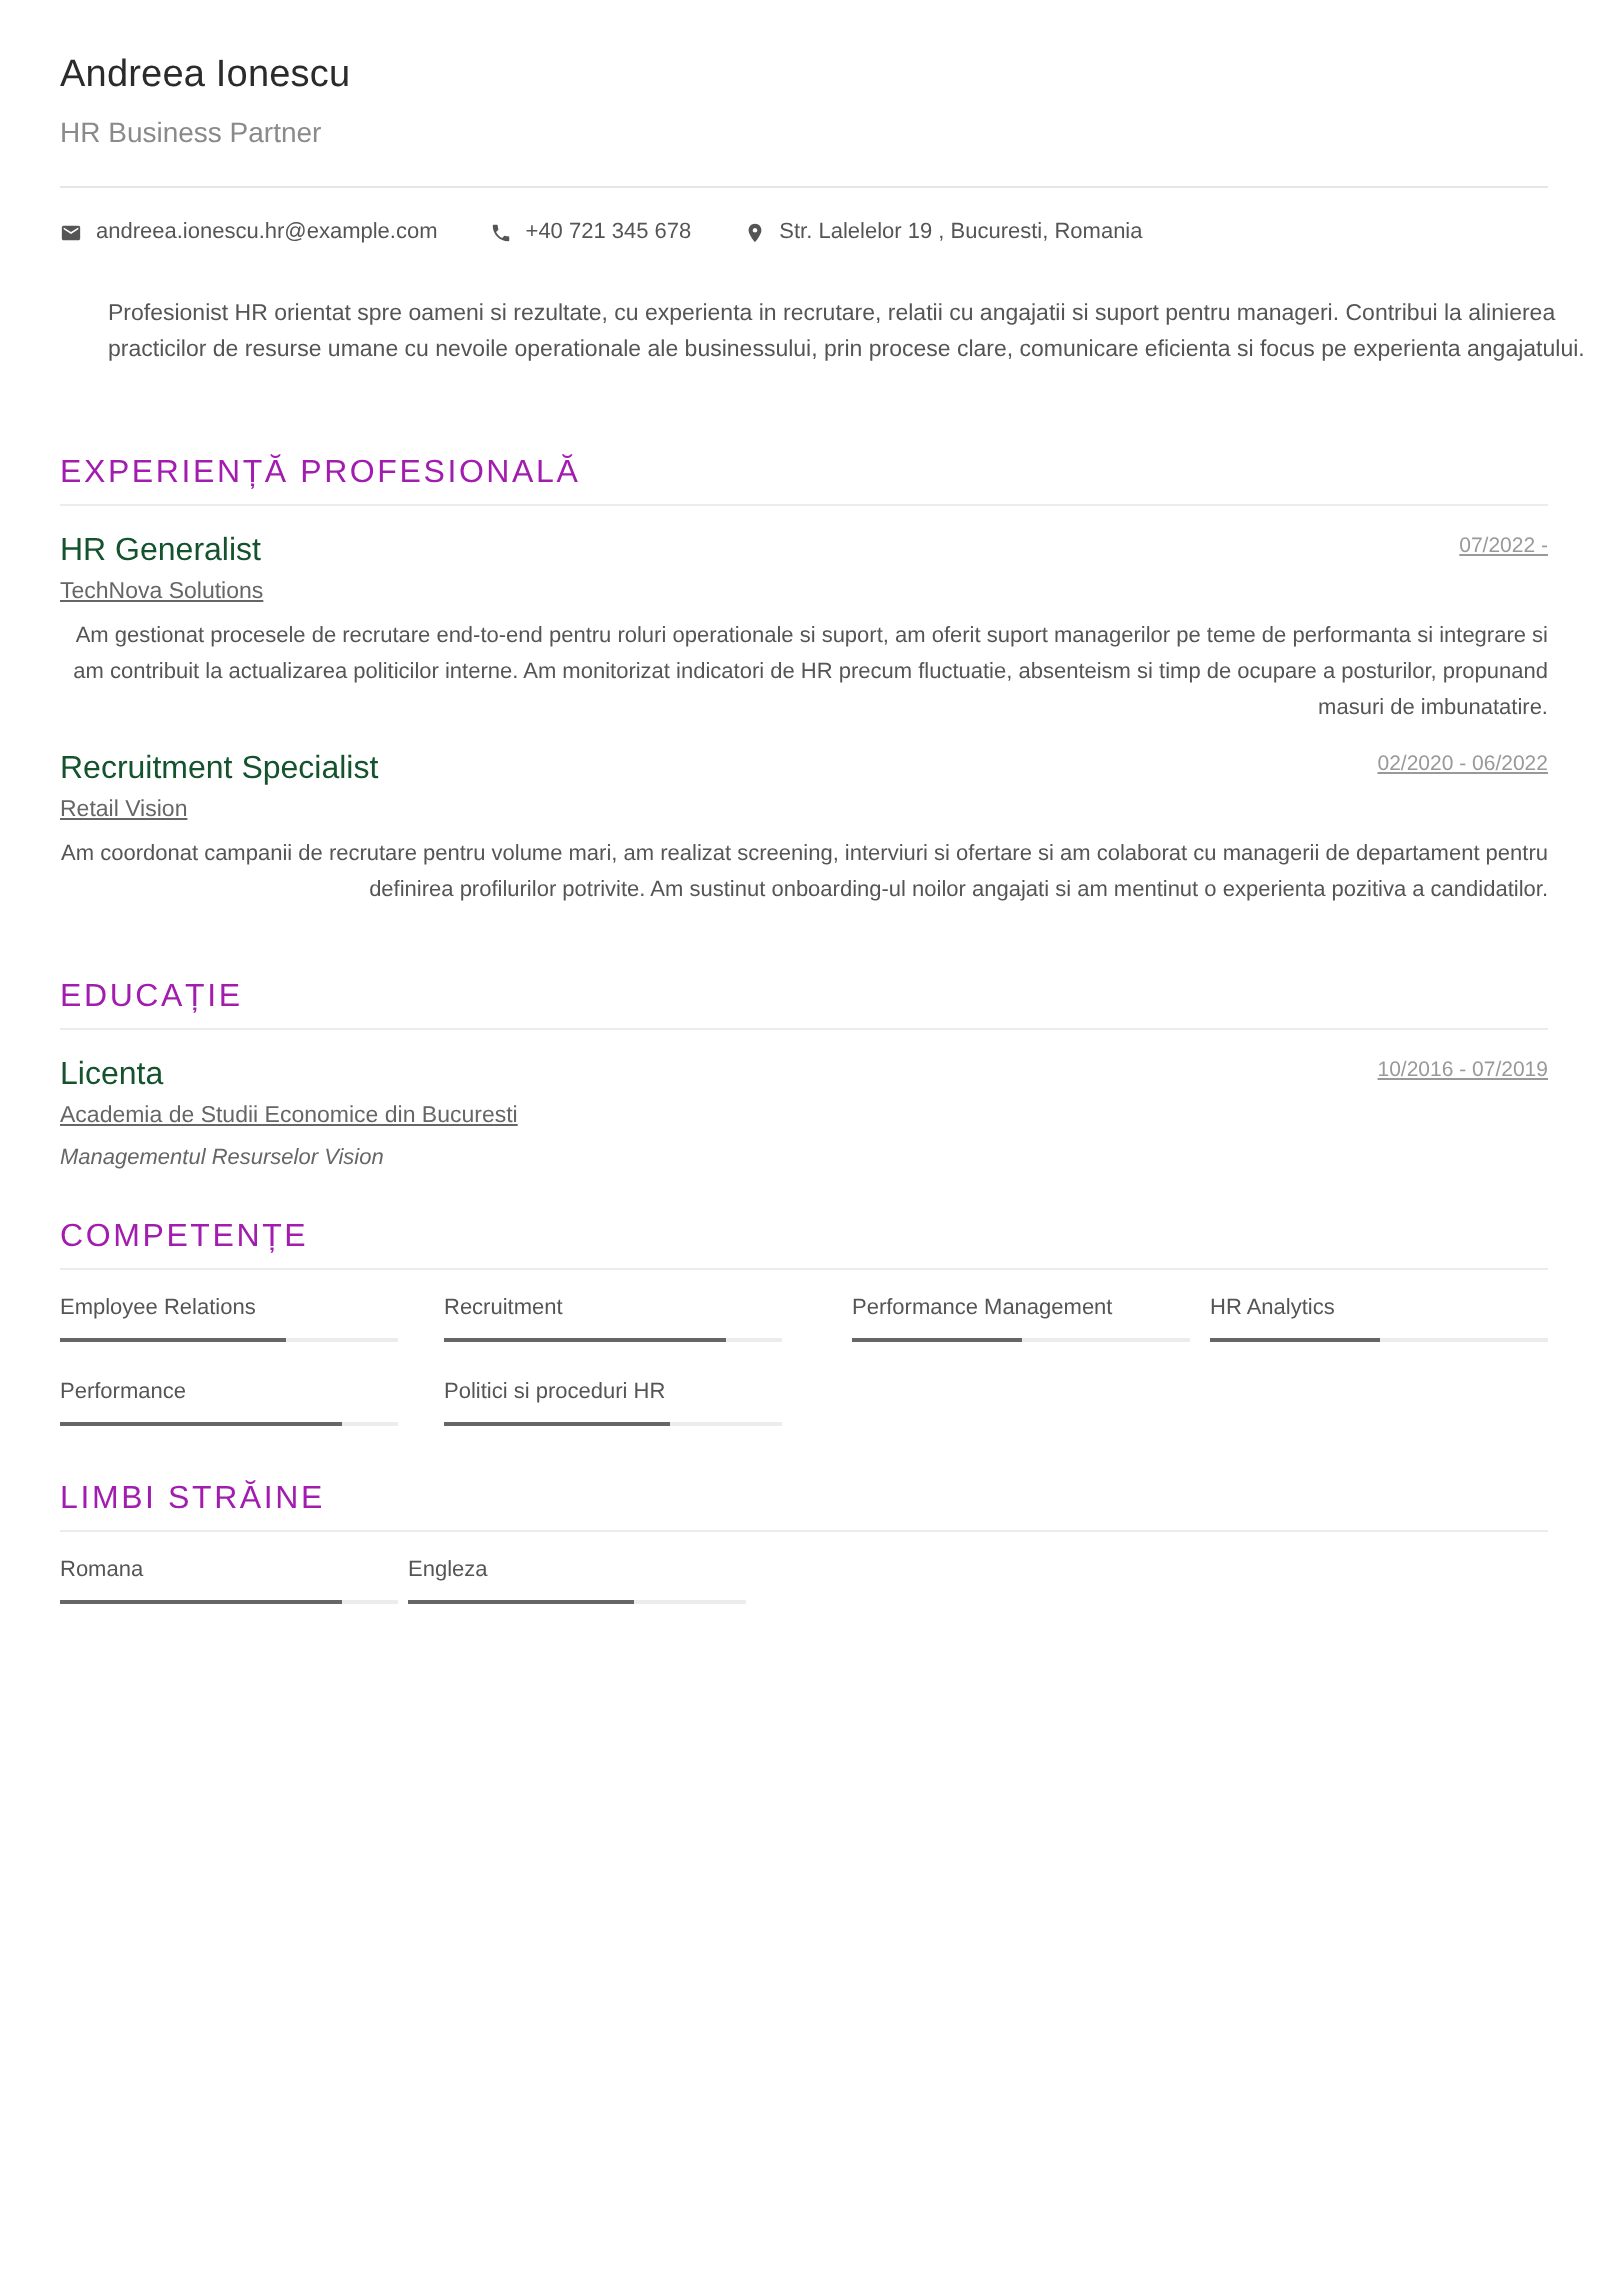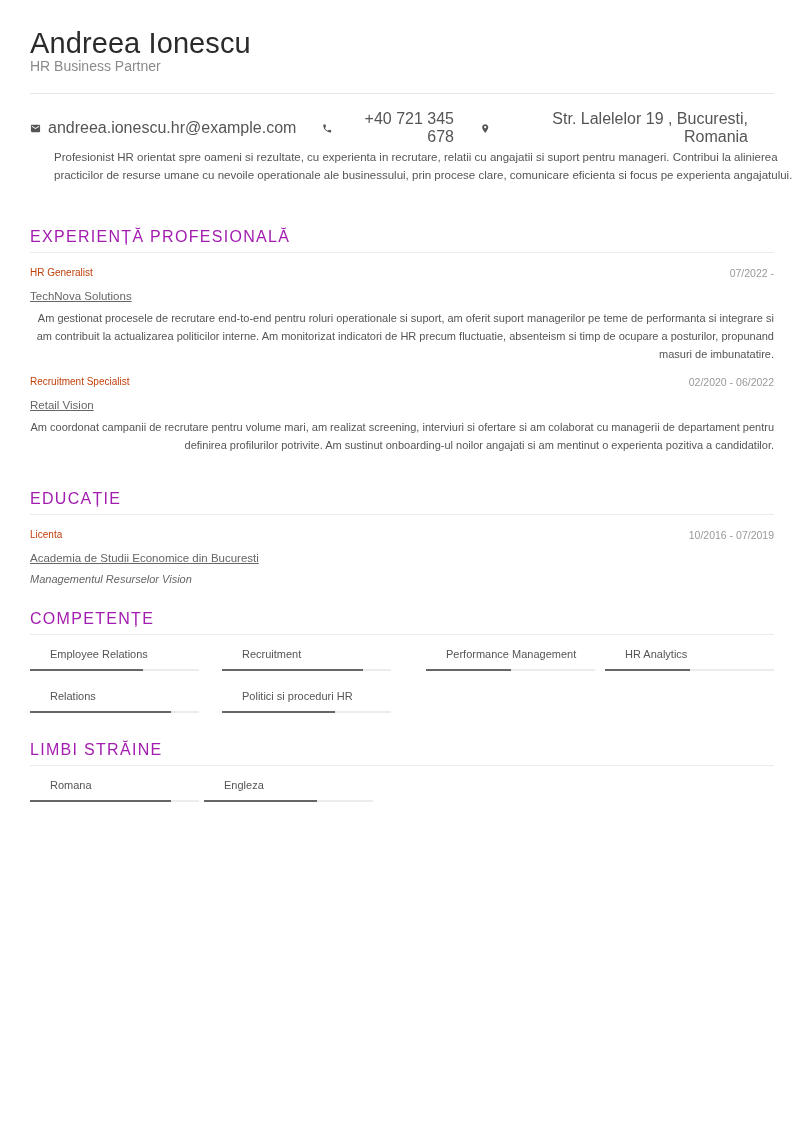--- a/index.html
+++ b/index.html
@@ -1,34 +1,34 @@
 <!DOCTYPE html>
 <html><head>
 <meta charset="utf-8">
 <style>
   * { box-sizing: border-box; margin: 0; padding: 0; }
   html, body { width: 804px; height: 1137px; background: #ffffff; }
   body { font-family: "Liberation Sans", "DejaVu Sans", sans-serif; color: #333; position: relative; overflow: hidden; }
   .page { position: absolute; left: 30px; top: 0; width: 744px; }
-  .name { position: absolute; top: 27px; left: 0; font-size: 29px; color: #2b2b2b; font-weight: 400; letter-spacing: 0.1px; }
+  .name { position: absolute; top: 27px; left: 0; font-size: 19px; color: #2b2b2b; font-weight: 400; letter-spacing: 0.1px; }
   .title { position: absolute; top: 58px; left: 0; font-size: 14px; color: #8a8a8a; }
   .rule-top { position: absolute; top: 93px; left: 0; width: 744px; height: 1px; background: #e6e6e6; }
-  .contacts { position: absolute; top: 110px; left: 0; display: flex; align-items: center; font-size: 16px; color: #555; text-align: right; }
+  .contacts { position: absolute; top: 110px; left: 0; display: flex; align-items: center; font-size: 11px; color: #555; text-align: right; }
   .contact { display: flex; align-items: center; margin-right: 26px; }
   .contact svg { width: 11px; height: 11px; margin-right: 7px; fill: #555; }
   .summary { position: absolute; top: 148px; left: 0; width: 744px; font-size: 11.5px; line-height: 18px; color: #555; margin-left: 24px; }
   .section-title { position: absolute; left: 0; font-size: 16px; letter-spacing: 1.3px; color: #a21caf; font-weight: 400; }
   .section-rule { position: absolute; left: 0; width: 744px; height: 1px; background: #ececec; }
-  .item-title { position: absolute; left: 0; font-size: 10px; color: #c2410c; }
-  .item-date { position: absolute; right: 0; font-size: 10.5px; color: #999; }
+  .item-title { position: absolute; left: 0; font-size: 16px; color: #14532d; }
+  .item-date { position: absolute; right: 0; font-size: 10.5px; color: #999; text-decoration: underline; }
   .item-sub { position: absolute; left: 0; font-size: 11.5px; color: #666; text-decoration: underline; }
   .item-desc { position: absolute; left: 0; width: 744px; font-size: 11px; line-height: 18px; color: #555; text-align: right; }
   .item-italic { position: absolute; left: 0; font-size: 11px; color: #666; font-style: italic; }
   .skill { position: absolute; width: 169px; }
-  .skill-label { font-size: 11px; color: #555; height: 16px; margin-left: 20px; }
+  .skill-label { font-size: 11px; color: #555; height: 16px; }
   .bar { position: relative; margin-top: 5px; width: 169px; height: 2px; background: #ececec; display: flex; }
   .seg { flex: 1; height: 2px; }
   .seg.on { background: #666; }
 </style>
 </head>
 <body>
 
 <div class="page">
 
   <div class="name">Andreea Ionescu</div>
@@ -126,21 +126,21 @@
     <div class="bar">
         <div class="seg on"></div>
         <div class="seg on"></div>
         <div class="seg on"></div>
         <div class="seg"></div>
         <div class="seg"></div>
         <div class="seg"></div>
       </div>
   </div>
   <div class="skill" style="top:690px; left:0">
-    <div class="skill-label">Relations</div>
+    <div class="skill-label">Performance</div>
     <div class="bar">
         <div class="seg on"></div>
         <div class="seg on"></div>
         <div class="seg on"></div>
         <div class="seg on"></div>
         <div class="seg on"></div>
         <div class="seg"></div>
       </div>
   </div>
   <div class="skill" style="top:690px; left:192px">

